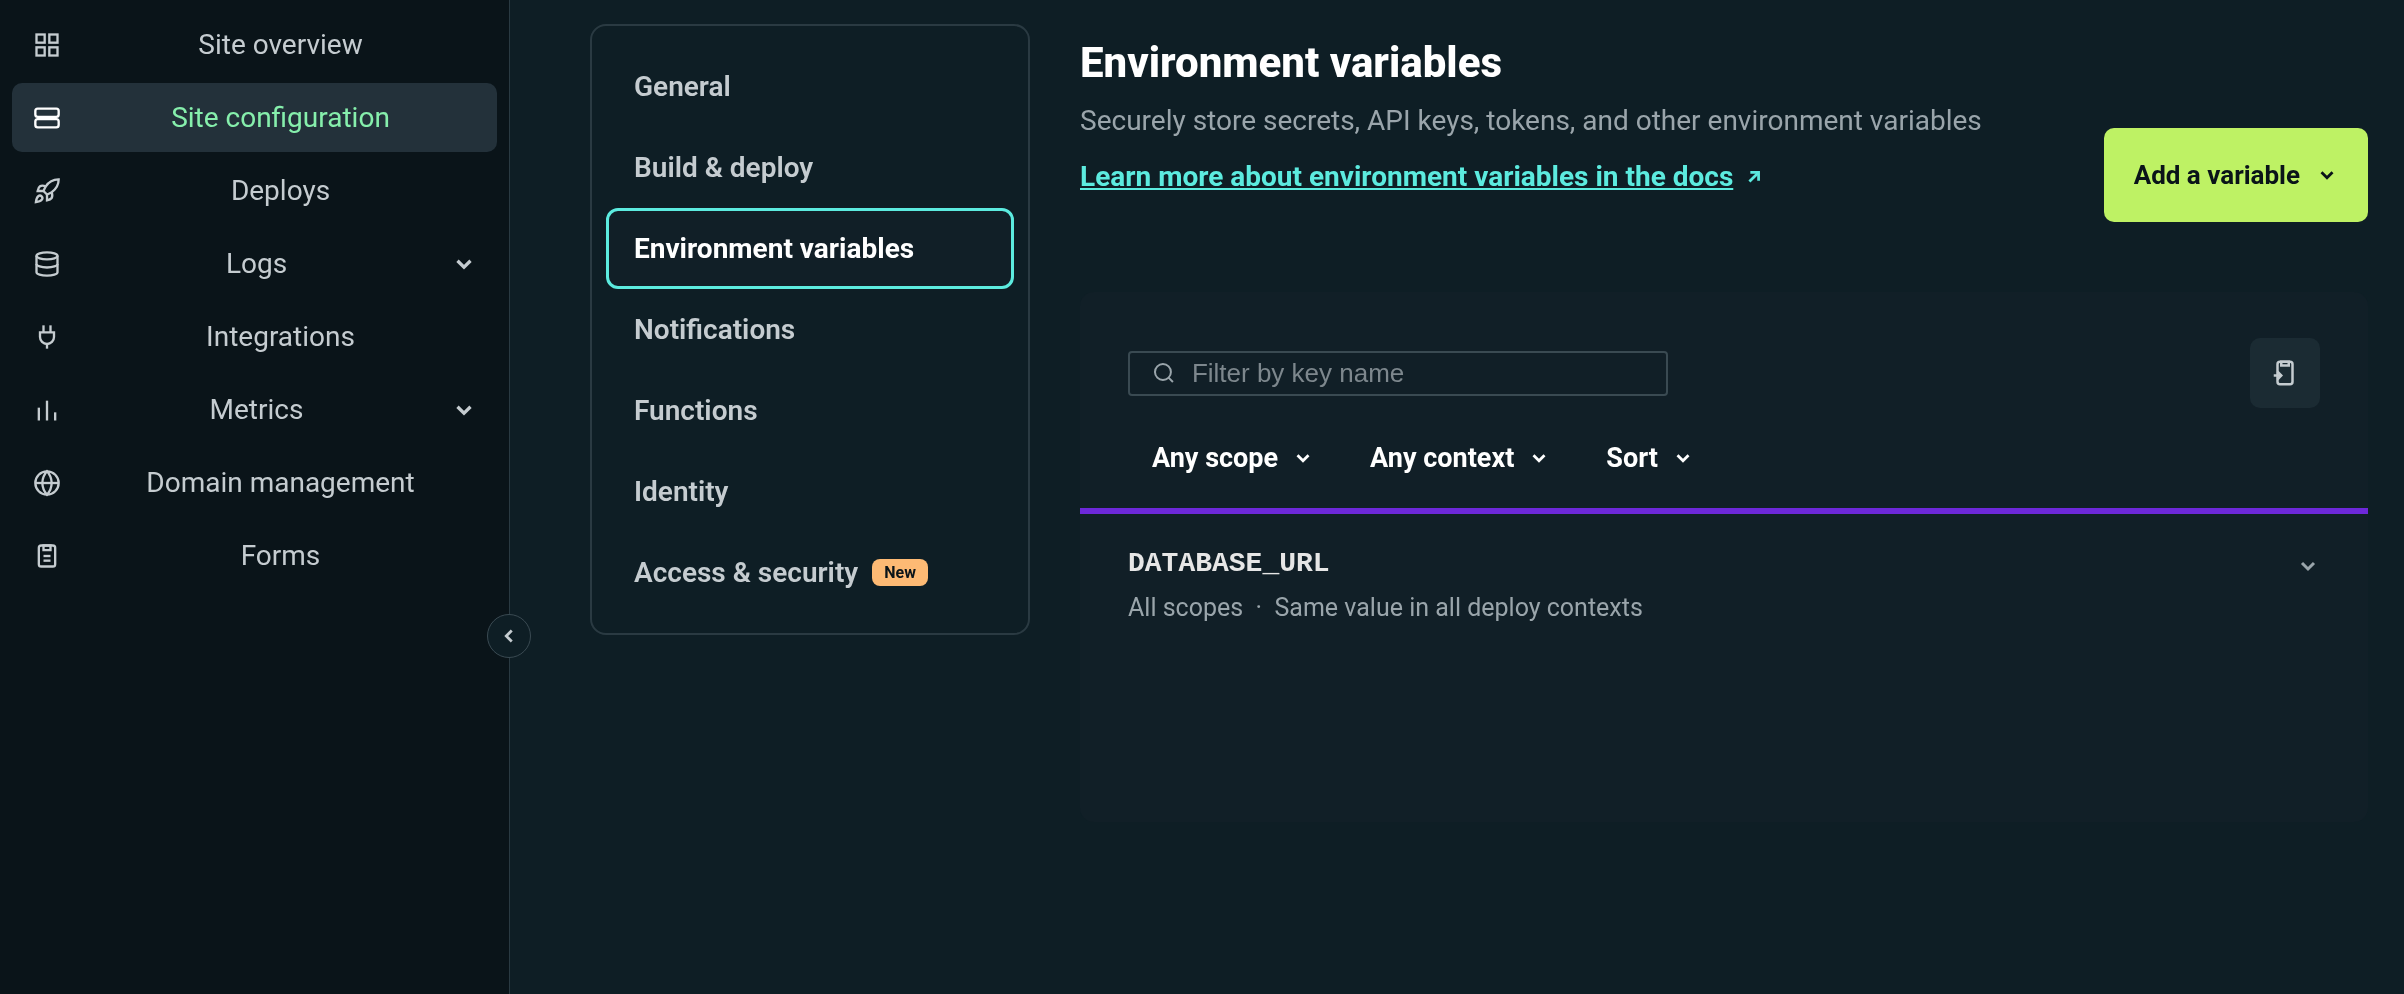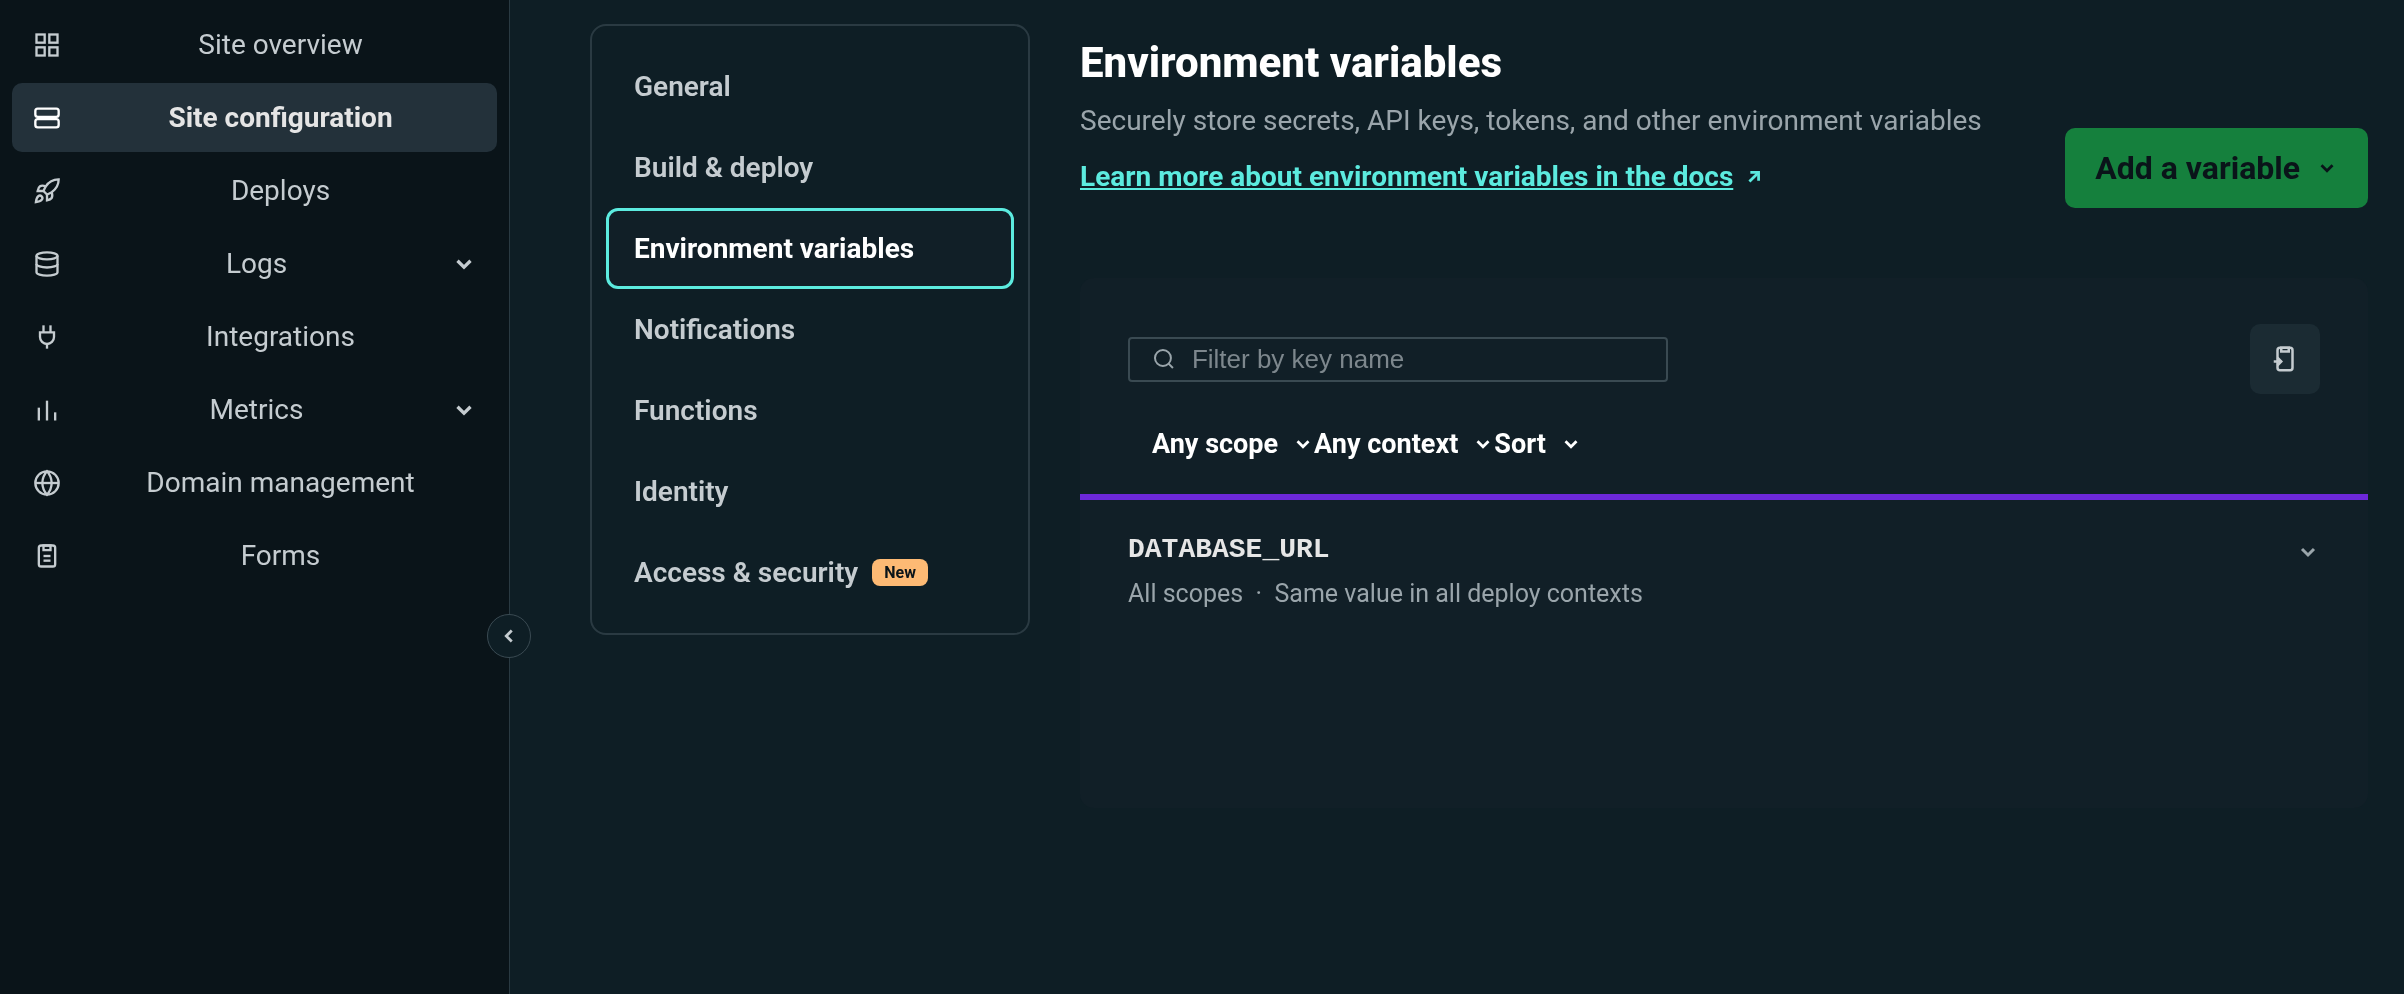--- a/index.html
+++ b/index.html
@@ -31,22 +31,22 @@
       padding: 18px 20px;
       border-radius: 10px;
       font-size: 28px;
       color: #c5ccd0;
       cursor: pointer;
       margin-bottom: 4px;
       text-align: center;
     }
     .sidebar-item.active {
       background: #23313a;
-      color: #e5e5e5;
-      font-weight: 700;
+      color: #86efac;
+      font-weight: 400;
     }
     .sidebar-item .icon {
       width: 30px;
       height: 30px;
       display: inline-flex;
       align-items: center;
       justify-content: center;
       color: #c5ccd0;
     }
     .sidebar-item.active .icon { color: #fff; }
@@ -136,25 +136,25 @@
       text-decoration: underline;
       font-weight: 700;
       font-size: 28px;
       display: inline-flex;
       align-items: center;
       gap: 10px;
       margin-top: 18px;
     }
     .learn-link svg { flex-shrink: 0; }
     .add-btn {
-      background: #15803d;
+      background: #bef264;
       color: #0a1419;
-      font-size: 32px;
+      font-size: 26px;
       font-weight: 700;
-      padding: 21px 30px;
+      padding: 32px 30px;
       border-radius: 10px;
       display: inline-flex;
       align-items: center;
       gap: 16px;
       cursor: pointer;
       flex-shrink: 0;
       margin-top: 90px;
     }
     
     .card {
@@ -195,20 +195,21 @@
       background: #1b2b33;
       border-radius: 10px;
       display: flex;
       align-items: center;
       justify-content: center;
       color: #c5ccd0;
       cursor: pointer;
     }
     .filters {
       display: flex;
+      gap: 56px;
       padding: 34px 48px 34px 72px;
     }
     .filter {
       display: inline-flex;
       align-items: center;
       gap: 14px;
       font-size: 27px;
       font-weight: 700;
       color: #fff;
       cursor: pointer;

